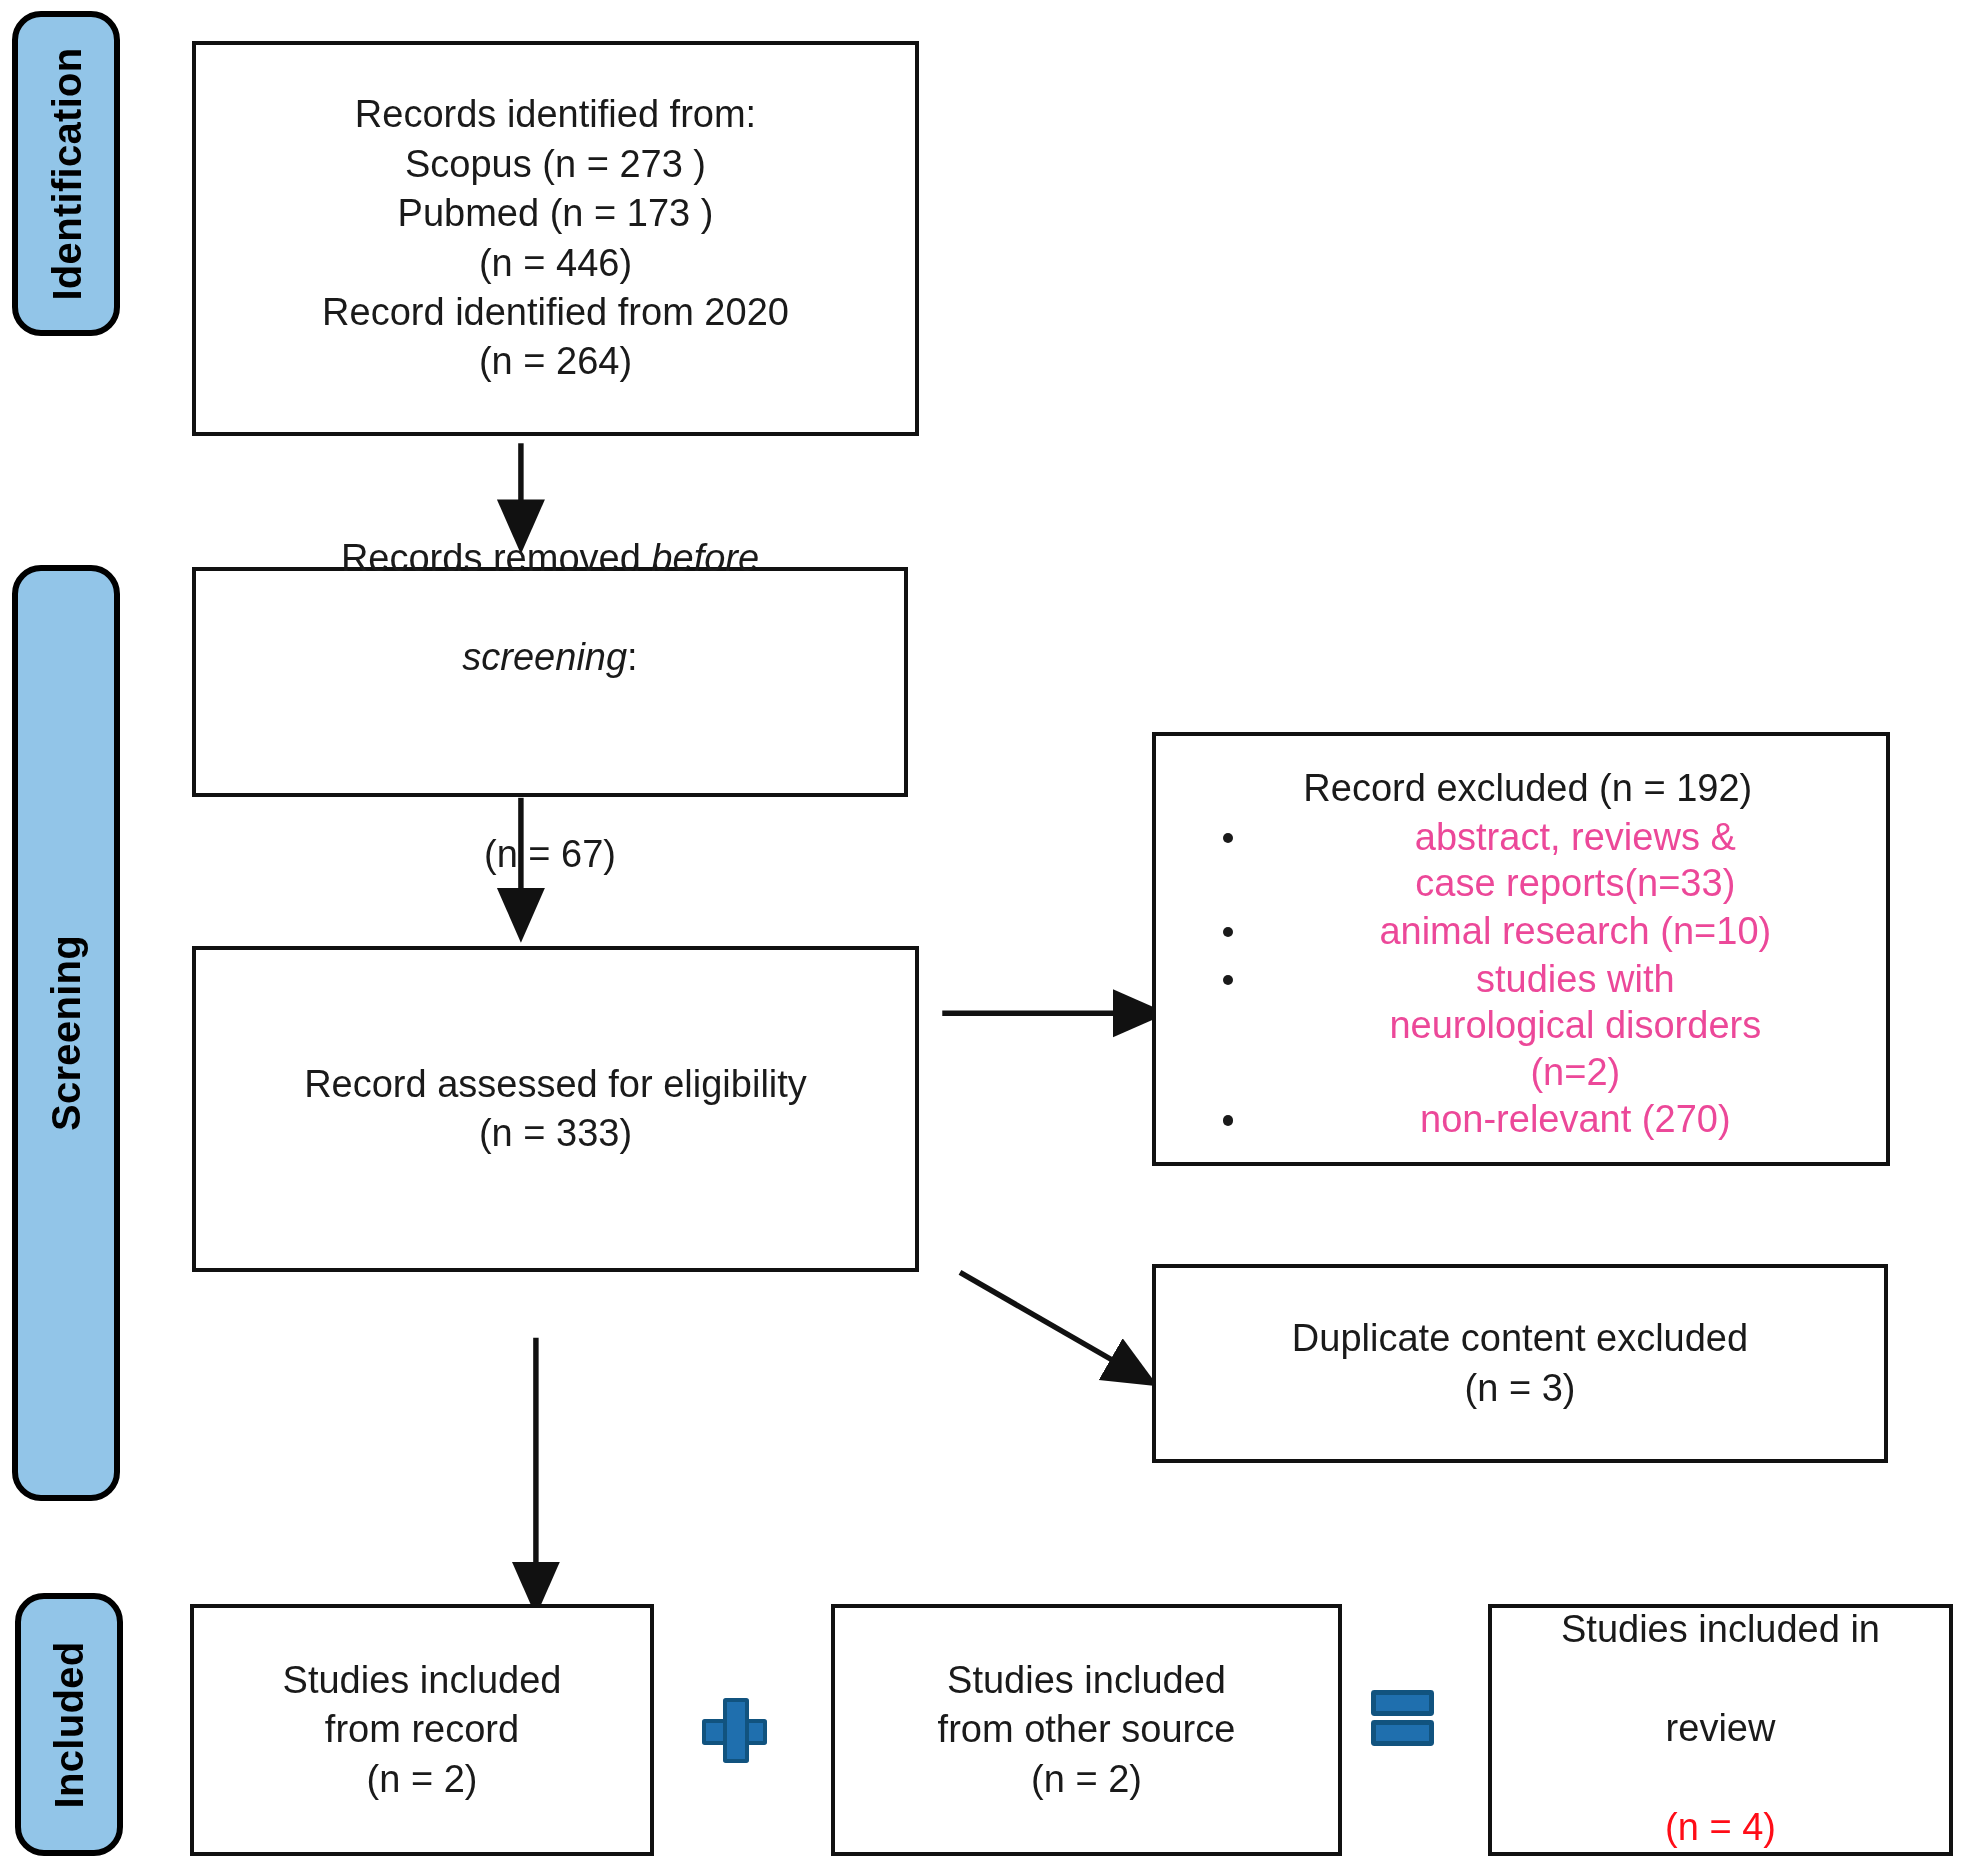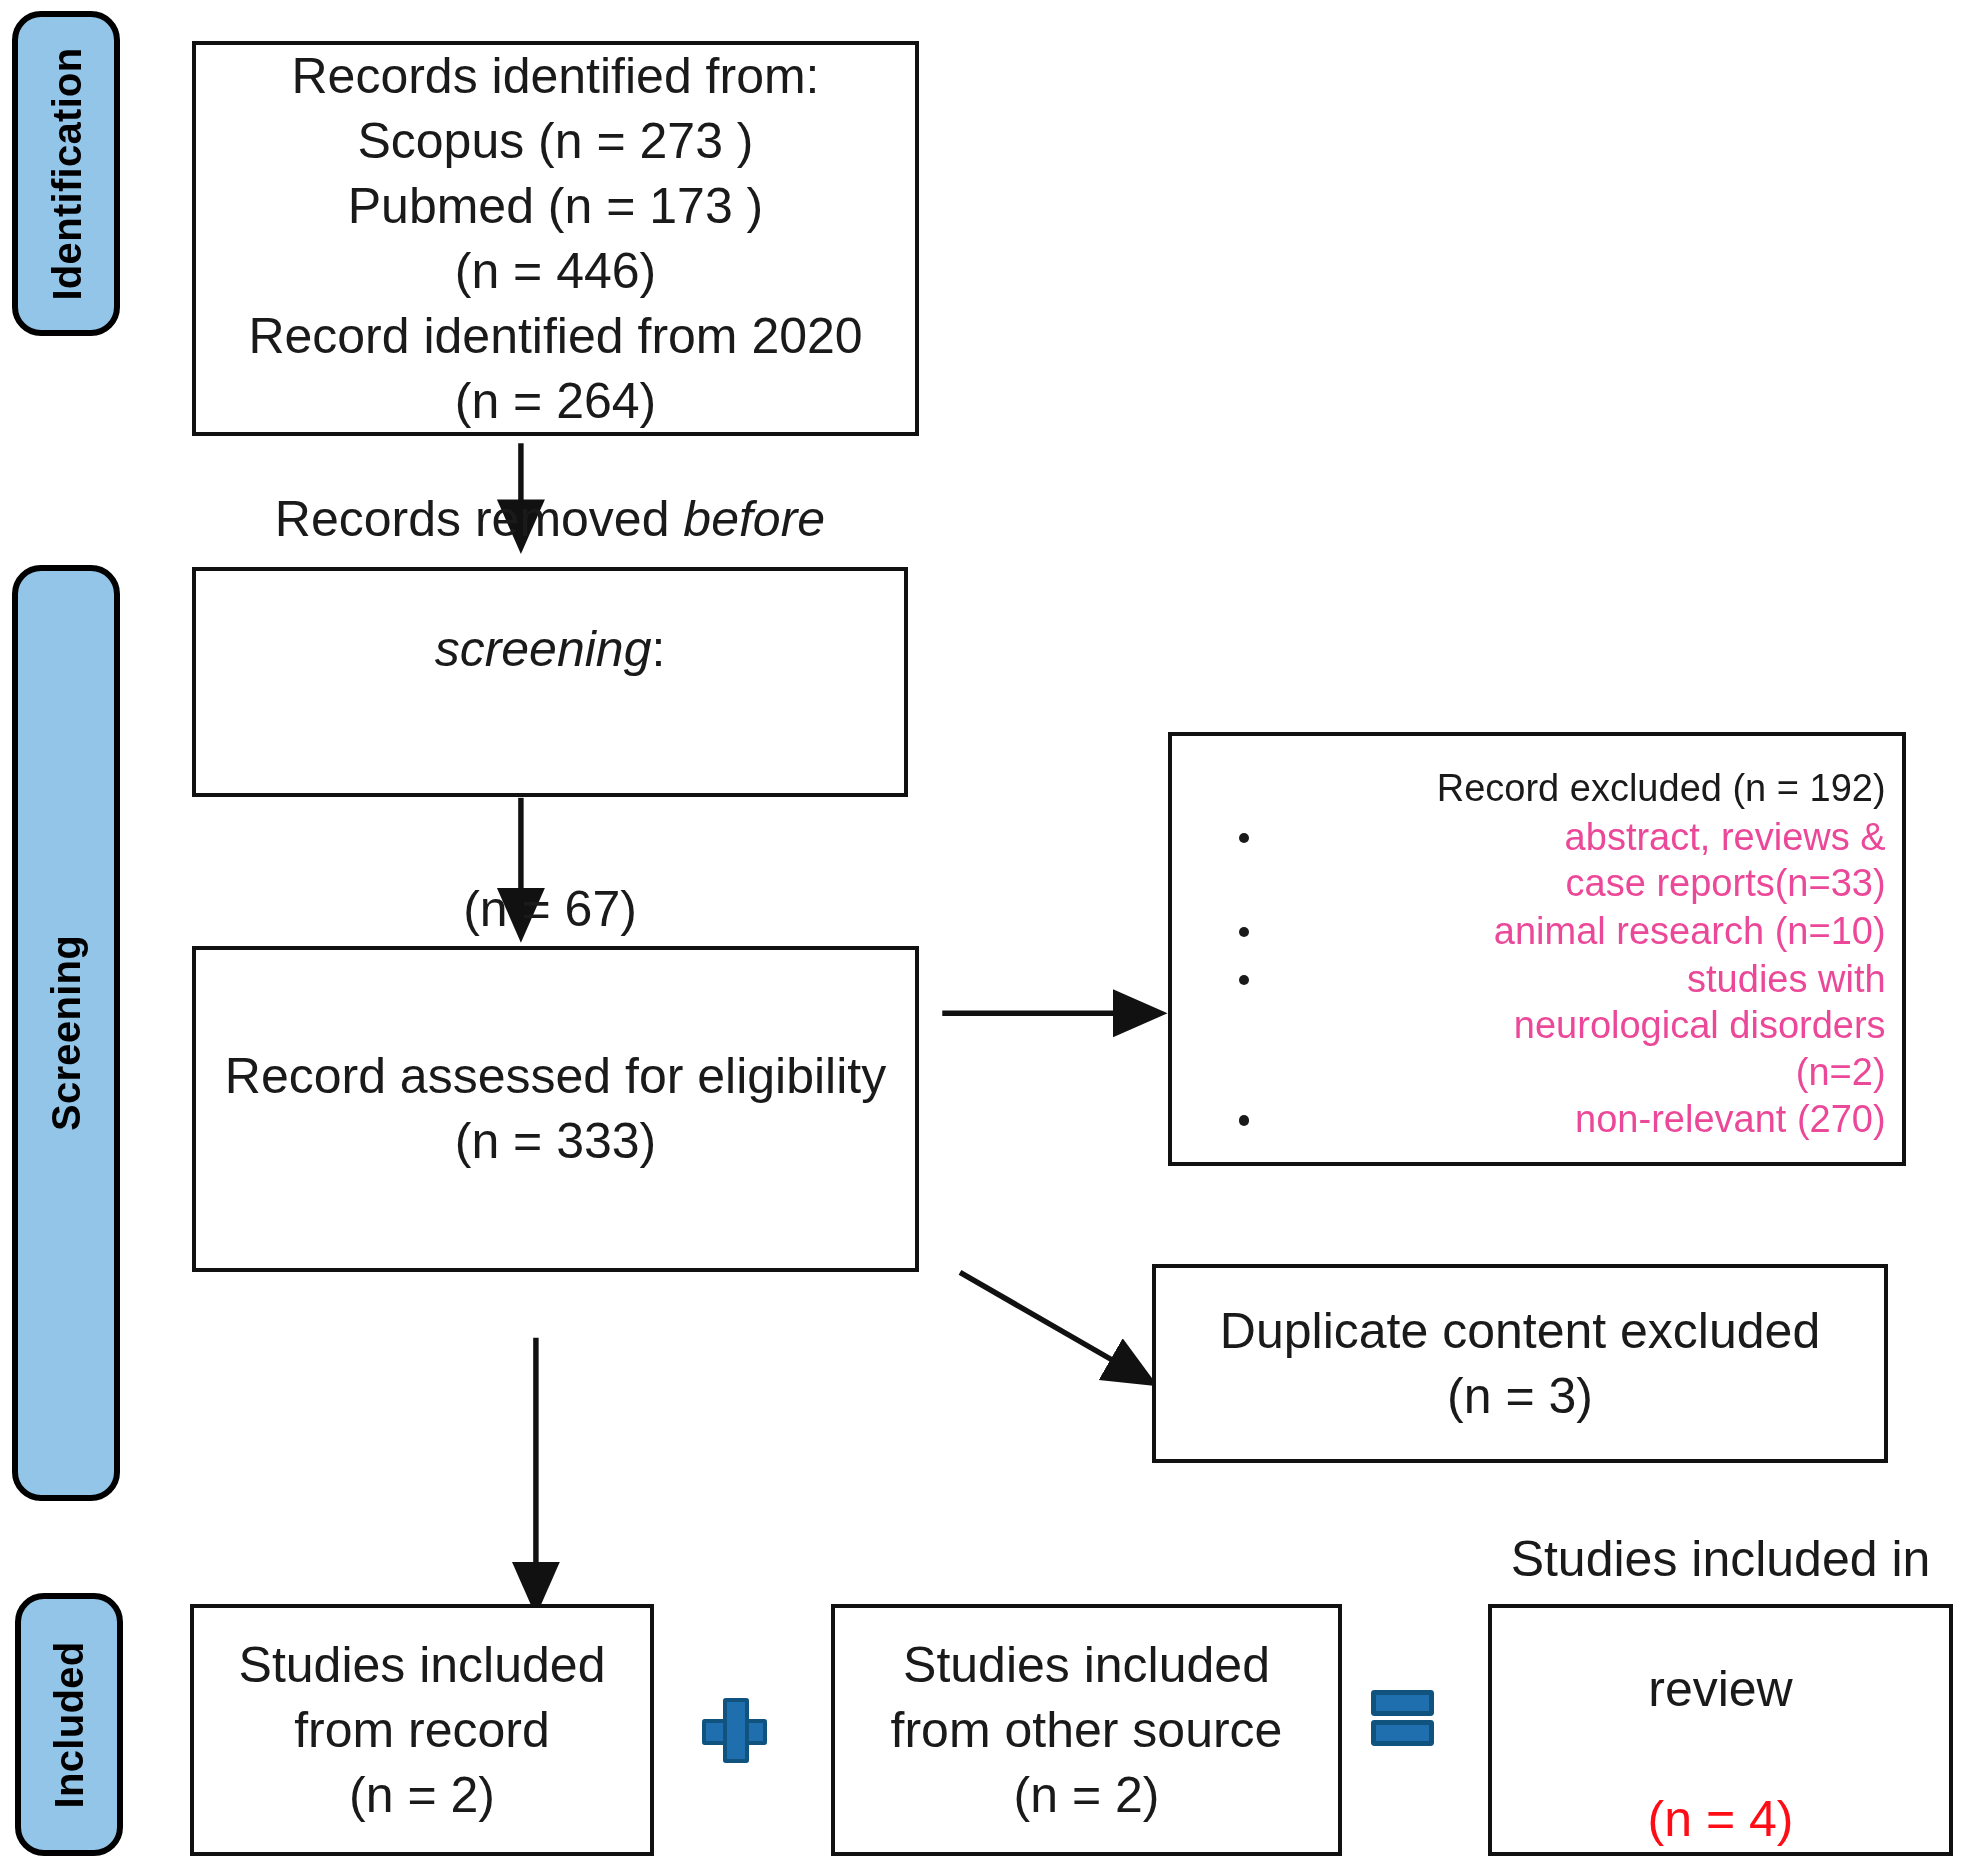--- a/index.html
+++ b/index.html
@@ -45,30 +45,29 @@
     background: #ffffff;
     border: 4.8px solid #111111;
     box-sizing: border-box;
     display: flex;
     align-items: center;
     justify-content: center;
     text-align: center;
     color: #1a1a1a;
   }
   .flow-box .box-text {
-    font-size: 50px;
+    font-size: 38px;
     line-height: 1.30;
     padding: 0 9.5px;
     white-space: pre-line;
   }
   .flow-box.left-align {
     align-items: flex-start;
     justify-content: flex-start;
-    text-align: right;
-    margin-left: 16px;
+    text-align: center;
   }
 
   
   .excl-wrap {
     padding: 29px 16.4px 13.6px 30px;
     width: 100%;
     box-sizing: border-box;
   }
   .excl-title {
     font-size: 38px;

